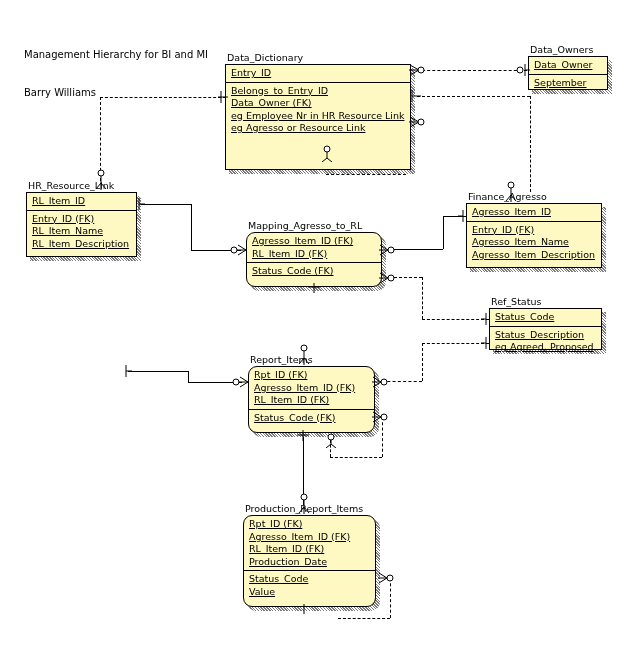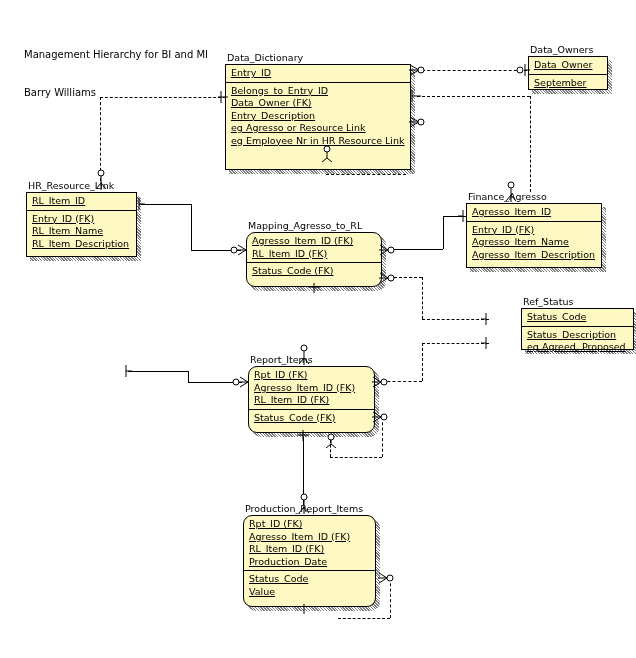--- a/index.html
+++ b/index.html
@@ -350,23 +350,22 @@
   <div class="entity" style="left:225px; top:24px; width:186px; height:106px;margin-top:40px;">
     <div class="entity-shadow"></div>
     <div class="entity-name">Data_Dictionary</div>
     <div class="entity-body">
       <div class="pk-section">
         <div class="field">Entry_ID</div>
       </div>
       <div class="attr-section">
         <div class="field">Belongs_to_Entry_ID</div>
         <div class="field">Data_Owner (FK)</div>
-        <div class="field">Entry_Description</div>
+        <div class="field">eg Employee Nr in HR Resource Link</div>
         <div class="field">eg Agresso or Resource Link</div>
-        <div class="field">eg Employee Nr in HR Resource Link</div>
       </div>
     </div>
   </div>
 
   <div class="entity" style="left:528px; top:56px; width:80px; height:34px;">
     <div class="entity-shadow"></div>
     <div class="entity-name">Data_Owners</div>
     <div class="entity-body">
       <div class="pk-section">
         <div class="field">Data_Owner</div>
@@ -414,21 +413,21 @@
         <div class="field">Agresso_Item_ID</div>
       </div>
       <div class="attr-section">
         <div class="field">Entry_ID (FK)</div>
         <div class="field">Agresso_Item_Name</div>
         <div class="field">Agresso_Item_Description</div>
       </div>
     </div>
   </div>
 
-  <div class="entity" style="left:489px; top:308px; width:113px; height:42px;margin-left:32px;">
+  <div class="entity" style="left:489px; top:308px; width:113px; height:42px;">
     <div class="entity-shadow"></div>
     <div class="entity-name">Ref_Status</div>
     <div class="entity-body">
       <div class="pk-section">
         <div class="field">Status_Code</div>
       </div>
       <div class="attr-section">
         <div class="field">Status_Description</div>
         <div class="field">eg Agreed, Proposed</div>
       </div>

